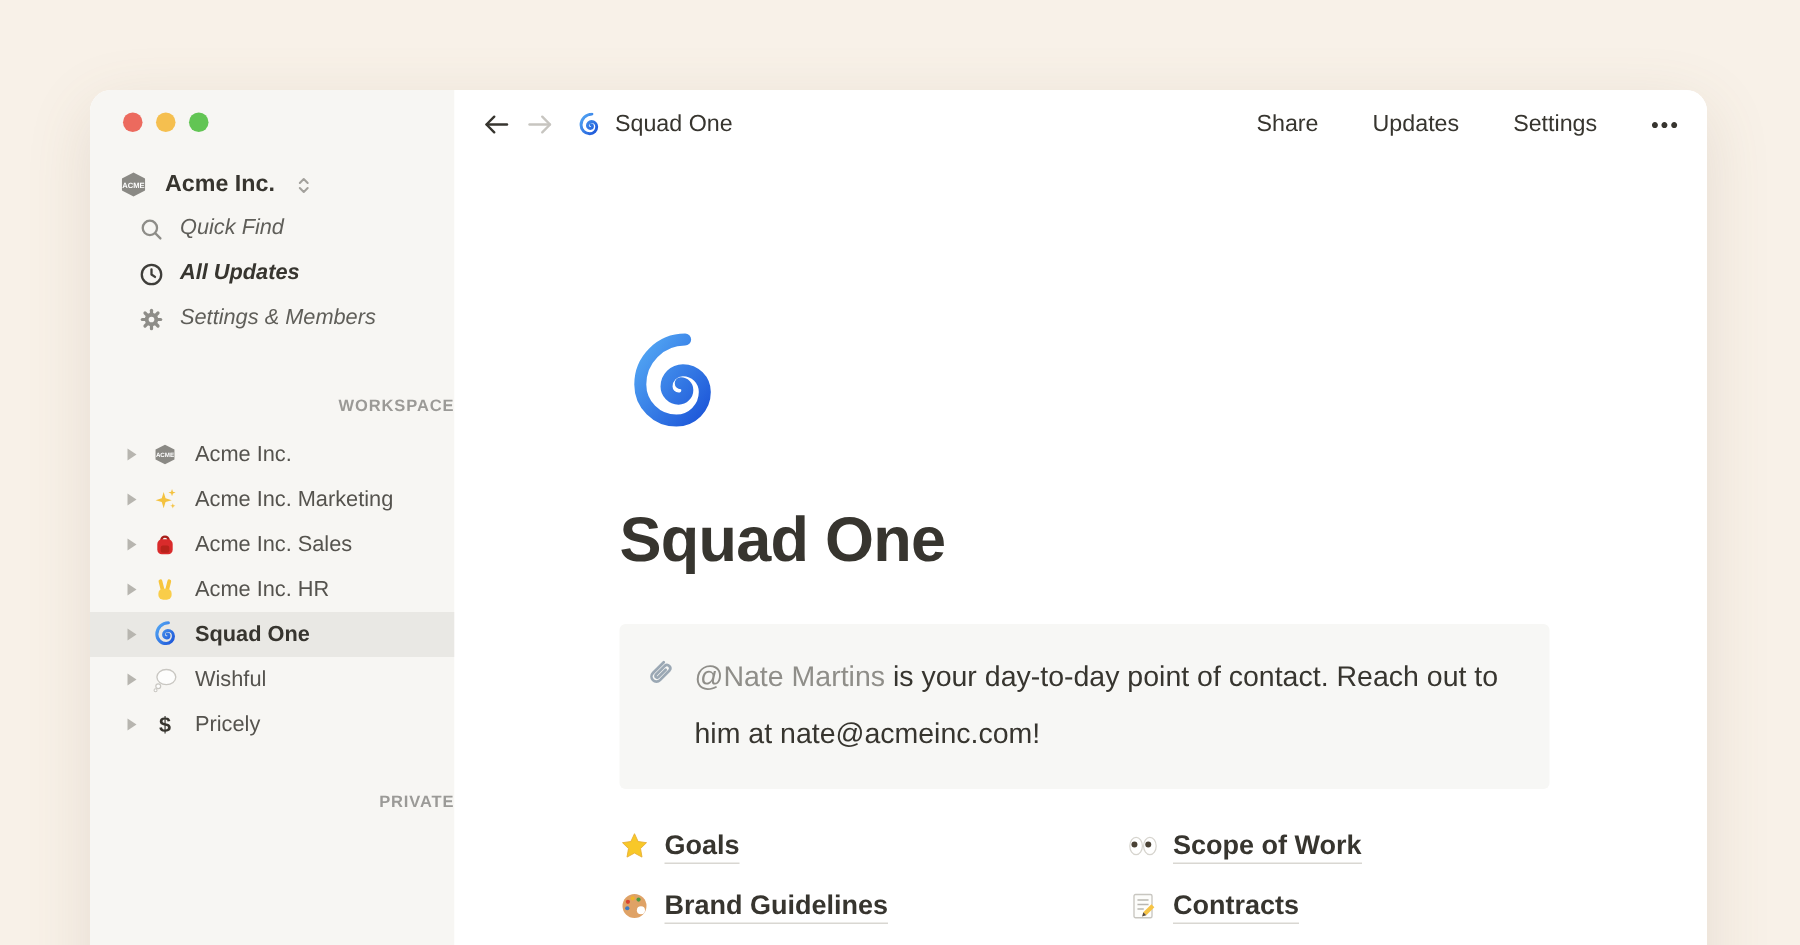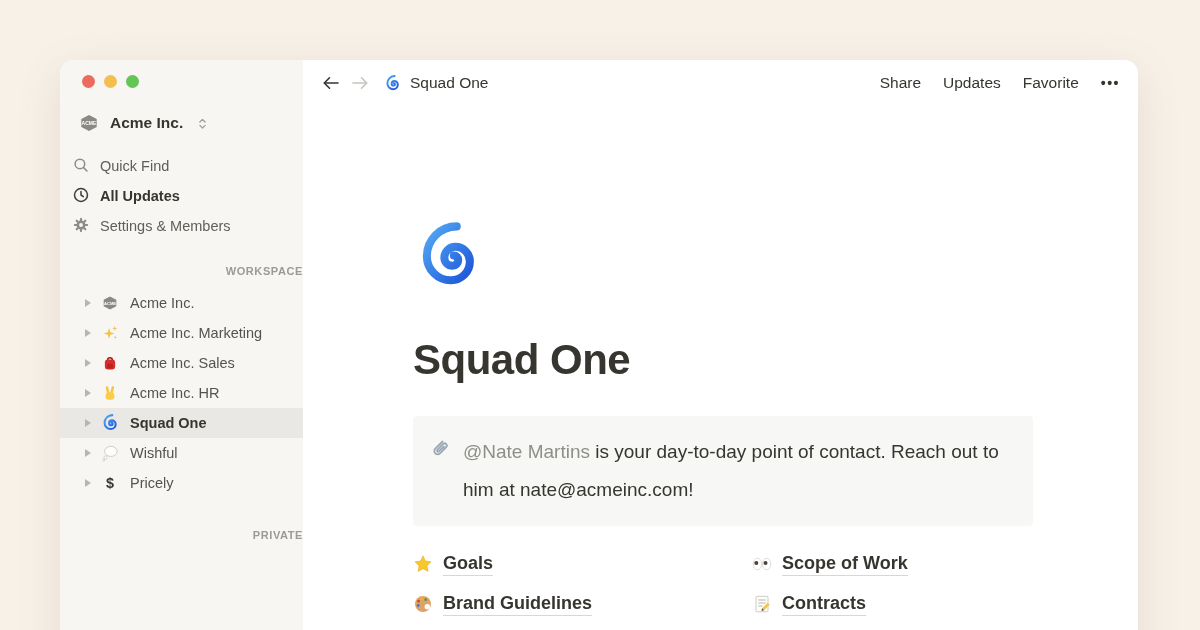--- a/index.html
+++ b/index.html
@@ -15,21 +15,21 @@
   .traffic { display:flex; gap:9px; padding:15px 0 0 22px; height:28px; }
   .traffic .dot { width:13px; height:13px; border-radius:50%; }
   .dot.red{background:#EC6A5E;} .dot.yellow{background:#F5BF4F;} .dot.green{background:#62C554;}
 
   .switcher { display:flex; align-items:center; gap:10px; margin-top:22px; height:26px; padding-left:18px; cursor:pointer; }
   .switcher .ws-icon { width:22px; height:22px; }
   .switcher .ws-label { font-size:15.5px; font-weight:700; color:#37352F; }
   .switcher .chev { width:15px; height:15px; margin-left:2px; }
 
   .side-rows { margin-top:8px; }
-  .side-row { display:flex; align-items:flex-end; height:30px; padding-left:12px; gap:10px; cursor:pointer; }
+  .side-row { display:flex; align-items:flex-start; height:30px; padding-left:32px; gap:10px; cursor:pointer;font-style:italic; }
   .side-row .s-icon { width:18px; height:18px; flex:none; }
   .side-row .s-label { font-size:14.5px; font-weight:500; color:#5F5E59; }
   .side-row.dark .s-label { color:#37352F; font-weight:600; }
 
   .section-label { margin:31px 0 11px 20px; font-size:11px; font-weight:600; letter-spacing:.6px; color:#9B9A97;text-align:right; }
   .section-label.private { margin-top:31px; }
 
   .ws-row { display:flex; align-items:center; height:30px; padding-left:25px; cursor:pointer; }
   .ws-row .tri { width:0; height:0; border-left:6px solid #B7B5AF; border-top:4.5px solid transparent; border-bottom:4.5px solid transparent; margin-right:10px; flex:none; }
   .ws-row .w-icon { width:18px; height:18px; margin-right:11px; flex:none; }
@@ -38,21 +38,21 @@
   .ws-row.selected .w-label { color:#37352F; font-weight:700; }
 
   
   .main { flex:1; background:#fff; display:flex; flex-direction:column; min-width:0; }
   .topbar { height:46px; flex:none; display:flex; align-items:center; padding:0 18px; }
   .nav-arrow { width:20px; height:20px; cursor:pointer; }
   .nav-arrow + .nav-arrow { margin-left:9px; }
   .crumb { display:flex; align-items:center; gap:9px; margin-left:14px; cursor:pointer; }
   .crumb .c-icon { width:17px; height:17px; }
   .crumb .c-label { font-size:15.5px; color:#37352F; }
-  .top-actions { margin-left:auto; display:flex; align-items:center; gap:22px; }
+  .top-actions { margin-left:auto; display:flex; align-items:center; gap:36px; }
   .top-actions .action { font-size:15.5px; color:#37352F; cursor:pointer; }
   .more-btn { font-size:14px; letter-spacing:1.5px; color:#37352F; cursor:pointer; font-weight:700; }
 
   .content { padding:116px 0 0 110px; width:730px; }
   .page-icon { width:70px; height:70px; cursor:pointer; }
   .page-title { margin-top:44px; font-size:42px; font-weight:700; letter-spacing:-0.5px; line-height:48px; color:#37352F; }
 
   .callout { margin-top:32px; width:620px; background:#F7F7F5; border-radius:4px; padding:17px 20px 17px 14px; display:flex; gap:12px; }
   .callout .co-icon { width:24px; height:24px; flex:none; margin-top:3px; }
   .callout .co-text { font-size:19px; line-height:38px; color:#37352F; max-width:548px; }
@@ -253,21 +253,21 @@
                 </linearGradient>
               </defs>
               <path d="M56 46 a6 6 0 0 1 6 6 a8 8 0 0 1 -8 8 a11 11 0 0 1 -11 -11 a15 15 0 0 1 15 -15 a20 20 0 0 1 20 20 a26 26 0 0 1 -26 26 a33 33 0 0 1 -33 -33 a41 41 0 0 1 41 -41" fill="none" stroke="url(#g2)" stroke-width="11" stroke-linecap="round"></path>
             </svg>
         </span>
         <span class="c-label">Squad One</span>
       </span>
       <span class="top-actions">
         <span class="action">Share</span>
         <span class="action">Updates</span>
-        <span class="action">Favorite</span>
+        <span class="action">Settings</span>
         <span class="more-btn">•••</span>
       </span>
     </div>
 
     <div class="content">
 
       <div class="page-icon">
         <svg viewBox="0 0 96 96">
             <defs>
               <linearGradient id="g3" x1="0" y1="0" x2="1" y2="1">

